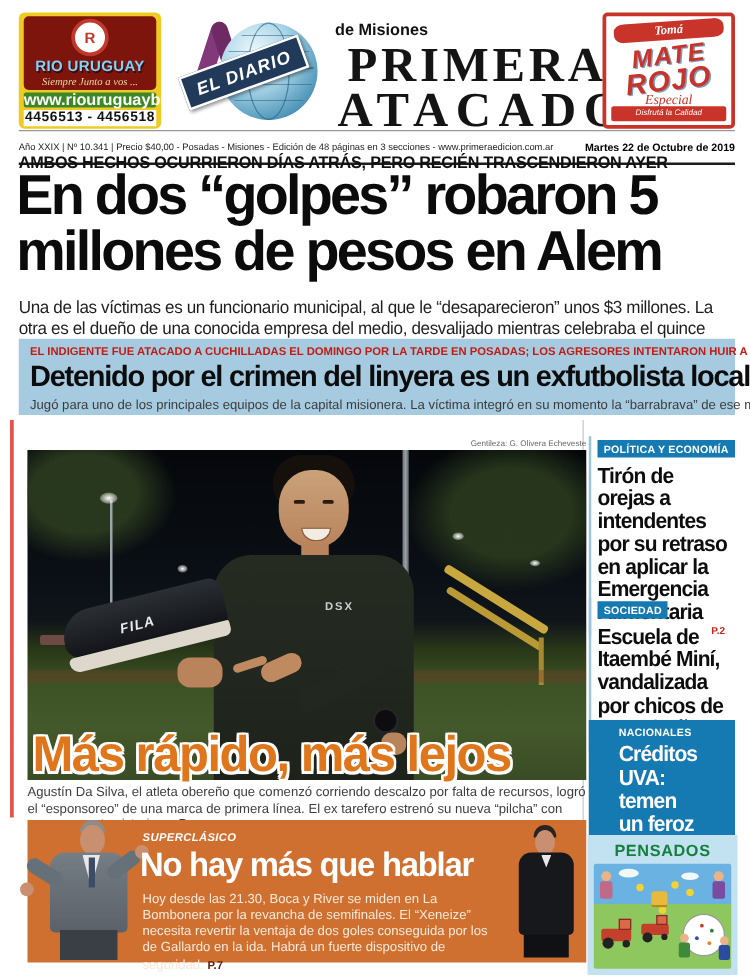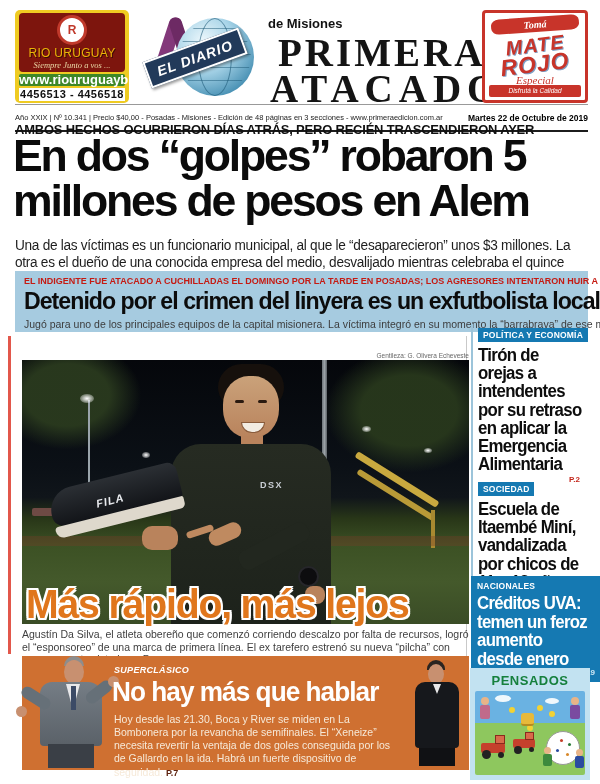--- a/index.html
+++ b/index.html
@@ -5,21 +5,21 @@
   html,body{margin:0;padding:0;}
   .page{position:relative;width:600px;height:784px;background:#fff;overflow:hidden;
         font-family:"Liberation Sans",sans-serif;color:#111;}
   .abs{position:absolute;}
 
   
   .ad-rio{left:15px;top:10px;width:114px;height:93px;background:#efcb22;border-radius:5px;}
   .rio-inner{position:absolute;left:4px;top:3px;right:4px;height:59px;background:#7d150d;border-radius:4px;text-align:center;}
   .rio-logo{width:24px;height:24px;margin:2px auto 0;background:#fff;border:3px solid #c0392b;border-radius:50%;
             color:#c0392b;font-weight:bold;font-size:12px;line-height:24px;}
-  .rio-name{color:#eab308;font-weight:normal;font-size:12px;letter-spacing:.3px;text-shadow:1px 1px 0 #3a0a06;margin-top:1px;}
+  .rio-name{color:#7dd3fc;font-weight:bold;font-size:12px;letter-spacing:.3px;text-shadow:1px 1px 0 #3a0a06;margin-top:1px;}
   .rio-tag{color:#ead9a6;font-family:"Liberation Serif",serif;font-style:italic;font-size:8.5px;}
   .rio-web{position:absolute;left:4px;right:4px;top:64px;height:12px;background:#3e8727;color:#fff;
            font-size:13px;font-weight:bold;line-height:12px;text-align:center;border-radius:2px;}
   .rio-phones{position:absolute;left:4px;right:4px;top:78px;height:13px;background:#fff;color:#111;
               font-weight:bold;font-size:11px;line-height:13px;text-align:center;letter-spacing:.5px;}
 
   .ad-mate{left:482px;top:10px;width:106px;height:93px;background:#fff;border:3px solid #c8342a;border-radius:4px;box-sizing:border-box;}
   .mate-top{position:absolute;top:4px;left:6px;right:6px;height:15px;background:#c8342a;border-radius:8px/6px;color:#fff;
             font-family:"Liberation Serif",serif;font-style:italic;font-weight:bold;font-size:10px;text-align:center;
             line-height:15px;transform:rotate(-4deg);}
@@ -141,21 +141,21 @@
   .cr-collar{left:26px;top:22px;width:8px;height:10px;background:#e8e8ea;clip-path:polygon(0 0,100% 0,50% 100%);}
   .cr-legs{left:12px;top:86px;width:36px;height:18px;background:#101114;}
 
   
   .sb{box-sizing:border-box;}
   .sb-light{left:471px;width:117px;border-left:2px solid #9cc4da;padding-left:5px;}
   .sb-section{display:inline-block;background:#1579b2;color:#fff;font-weight:bold;font-size:8.5px;padding:2px 5px;letter-spacing:.2px;}
   .sb-headline{font-size:17.5px;font-weight:800;letter-spacing:-.7px;line-height:1.04;color:#0d0d0d;margin-top:4px;
                transform:scaleX(.96);transform-origin:left top;}
   .sb-ref{text-align:right;color:#c3251a;font-weight:bold;font-size:8px;margin-top:2px;padding-right:8px;}
-  .sb-solid{left:471px;width:130px;background:#1579b2;color:#fff;padding:5px 6px;}
+  .sb-solid{left:471px;width:117px;background:#1579b2;color:#fff;padding:5px 24px;}
   .sb-section-solid{font-weight:bold;font-size:8.5px;letter-spacing:.2px;}
   .sb-headline-solid{font-size:17.5px;font-weight:800;letter-spacing:-.7px;line-height:1.06;margin-top:3px;
                      transform:scaleX(.96);transform-origin:left top;}
   .sb-ref-solid{text-align:right;color:#cfe8f5;font-weight:bold;font-size:8px;}
   .pensados{left:470px;top:668px;width:120px;height:112px;background:#c2e2f1;padding:5px;box-sizing:border-box;}
   .pens-title{text-align:center;font-weight:800;font-size:13px;letter-spacing:.5px;color:#15803d;}
   .comic{position:relative;margin-top:3px;height:84px;border-radius:2px;overflow:hidden;
          background:linear-gradient(180deg,#6ab2e2 0 38%,#8ec75e 38% 100%);}
   .comic .abs{position:absolute;}
   .cloud{background:#fff;border-radius:50%;opacity:.9;}
@@ -295,21 +295,21 @@
       <div class="abs cr-legs"></div>
     </div>
     <div class="sc-kicker">SUPERCLÁSICO</div>
     <div class="sc-headline">No hay más que hablar</div>
     <div class="sc-body">
       <span>Hoy desde las 21.30, Boca y River se miden en La Bombonera por la revancha de semifinales. El “Xeneize” necesita revertir la ventaja de dos goles conseguida por los de Gallardo en la ida. Habrá un fuerte dispositivo de seguridad.</span>
       <span class="sc-ref">P.7</span>
     </div>
   </div>
 
-  <div class="abs sb sb-light" style="top:324px;">
+  <div class="abs sb sb-light" style="top:349px;">
     <span class="sb-section">POLÍTICA Y ECONOMÍA</span>
     <div class="sb-headline">Tirón de orejas a intendentes por su retraso en aplicar la Emergencia Alimentaria</div>
     <div class="sb-ref">P.2</div>
   </div>
 
   <div class="abs sb sb-light" style="top:478px;">
     <span class="sb-section">SOCIEDAD</span>
     <div class="sb-headline">Escuela de Itaembé Miní, vandalizada por chicos de 11 a 13 años</div>
     <div class="sb-ref">P.15</div>
   </div>

